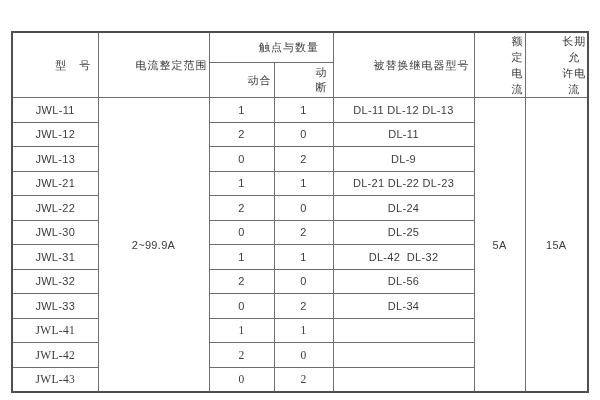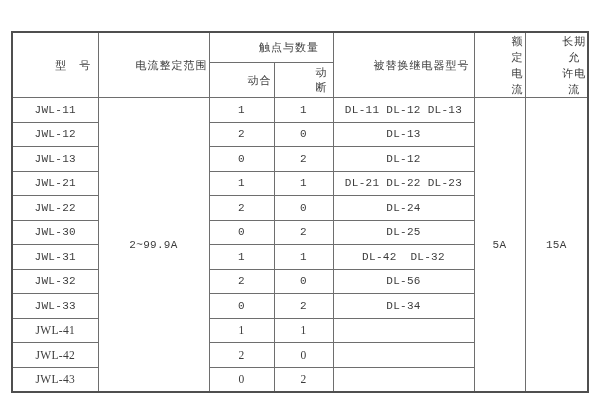--- a/index.html
+++ b/index.html
@@ -44,21 +44,20 @@
     letter-spacing: 1px;
     padding-left: 36px;
   }
   .spec-table thead th.two-line {
     white-space: pre-line;
     line-height: 16px;
   }
   .spec-table tbody td {
     height: 23.5px;
     letter-spacing: 0.3px;
-    font-family: Liberation Mono, monospace;
   }
   .spec-table td.col-replaced {
     white-space: pre;
   }
   .spec-table tr.serif td.col-model,
   .spec-table tr.serif td.col-no,
   .spec-table tr.serif td.col-nc,
   .spec-table tr.serif td.col-replaced {
     font-family: "Liberation Serif", serif;
     font-size: 11.5px;
@@ -101,27 +100,27 @@
           <td class="col-no">1</td>
           <td class="col-nc">1</td>
           <td class="col-replaced">DL-11 DL-12 DL-13</td>
           <td class="col-rated" rowspan="12">5A</td>
           <td class="col-longterm" rowspan="12">15A</td>
         </tr>
         <tr>
           <td class="col-model">JWL-12</td>
           <td class="col-no">2</td>
           <td class="col-nc">0</td>
-          <td class="col-replaced">DL-13</td>
+          <td class="col-replaced">DL-11</td>
         </tr>
         <tr>
           <td class="col-model">JWL-13</td>
           <td class="col-no">0</td>
           <td class="col-nc">2</td>
-          <td class="col-replaced">DL-12</td>
+          <td class="col-replaced">DL-9</td>
         </tr>
         <tr>
           <td class="col-model">JWL-21</td>
           <td class="col-no">1</td>
           <td class="col-nc">1</td>
           <td class="col-replaced">DL-21 DL-22 DL-23</td>
         </tr>
         <tr>
           <td class="col-model">JWL-22</td>
           <td class="col-no">2</td>

